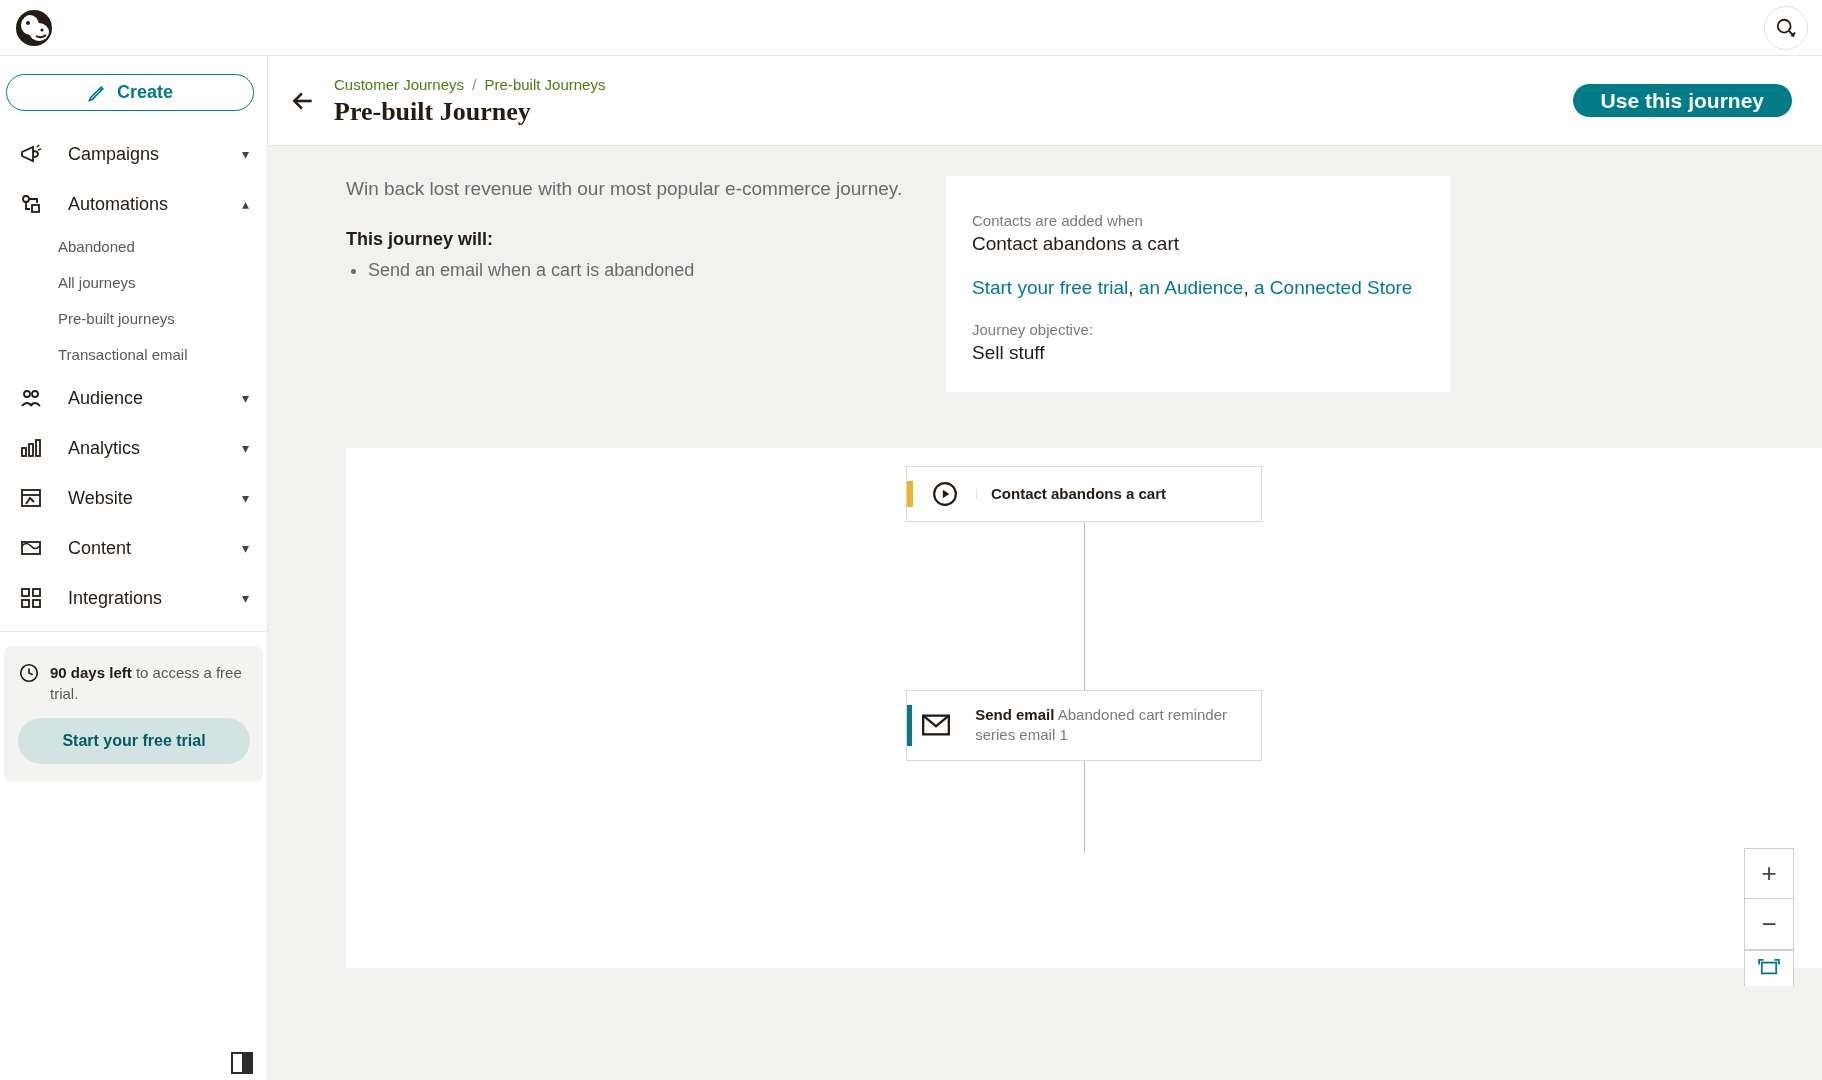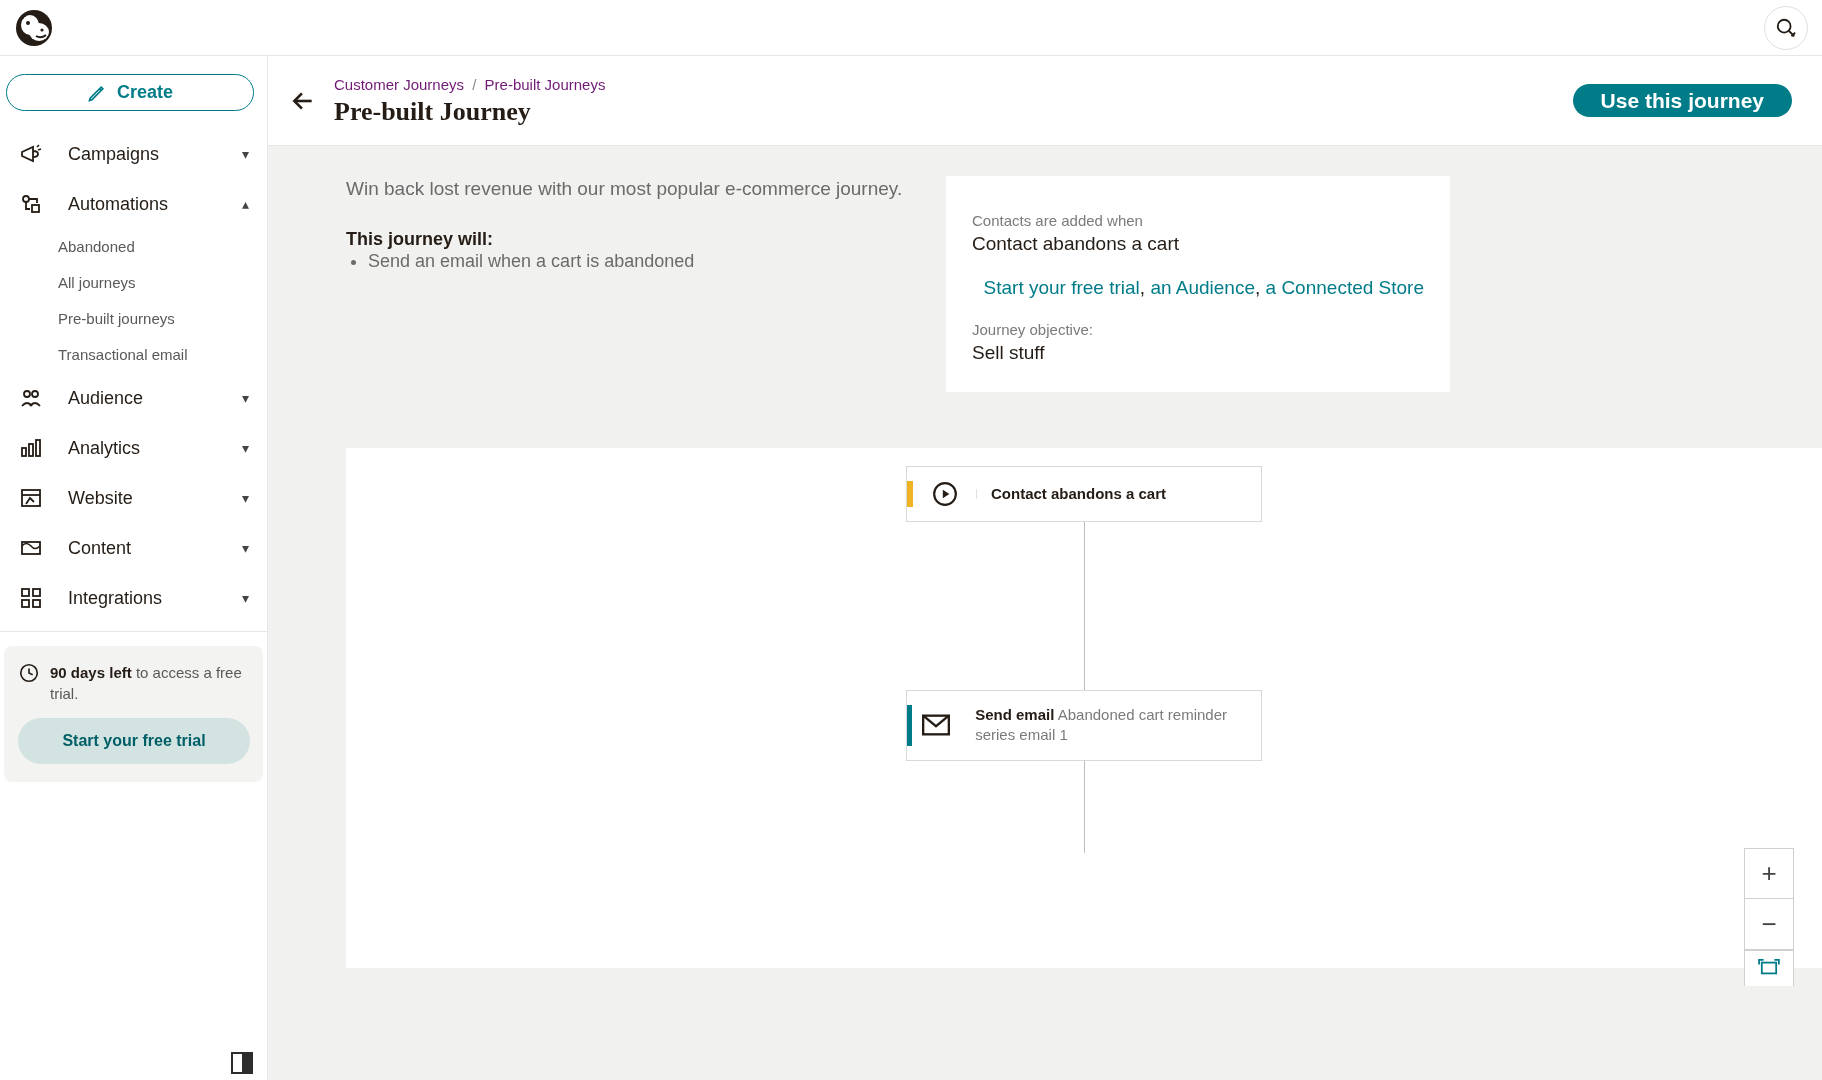--- a/index.html
+++ b/index.html
@@ -110,50 +110,50 @@
   .main { flex:1; display:flex; flex-direction:column; overflow:hidden; }
 
   .page-head {
     border-bottom:1px solid #e6e6e6;
     padding: 18px 30px 18px 22px;
     display:flex; align-items:center; justify-content:space-between;
   }
   .head-left { display:flex; align-items:center; gap:18px;}
   .back-arrow { font-size:26px; color:#241c15; cursor:pointer; user-select:none;}
   .breadcrumbs { font-size:15px; line-height:1.4;}
-  .breadcrumbs a { color:#701a75; text-decoration:none;}
+  .breadcrumbs a { color:#4d7c0f; text-decoration:none;}
   .breadcrumbs .sep{ color:#8a8a8a; margin:0 4px;}
   .page-title { font-family: Georgia, "Times New Roman", serif; font-size:26px; font-weight:600; margin-top:2px;}
   .primary-btn {
     background:#007c89; color:#fff;
     border:none; border-radius:24px;
     height:33px; padding:0 28px;
     font-size:21px; font-weight:600; cursor:pointer;
   }
 
   .content-scroll { flex:1; overflow:auto; background:#f1f1ef; }
 
   .hero {
     background:#f1f1ef;
     padding: 30px 34px 56px 78px;
     display:flex; gap:40px; align-items:flex-start;
   }
   .hero-left { flex:1; max-width:560px;}
   .hero-title { font-family: Georgia, serif; font-size:40px; font-weight:600; color:#241c15; margin-bottom:14px;}
   .hero-sub { font-size:19px; color:#6b6b6b; line-height:1.4; margin-bottom:26px;}
-  .will-title { font-size:18px; font-weight:700; margin-bottom:1px;}
+  .will-title { font-size:18px; font-weight:700; margin-bottom:10px;}
   .bullets { list-style: disc; padding-left:22px; font-size:18px; color:#6b6b6b;}
   .hero-right {
     width: 504px;
     background:#fff;
     padding: 36px 26px 28px;
   }
   .hr-label { font-size:15px; color:#7a7a7a; margin-bottom:4px;}
   .hr-value { font-size:19px; color:#241c15; margin-bottom:22px;}
-  .hr-links { font-size:19px; margin-bottom:22px; color:#241c15;text-align:right;}
+  .hr-links { font-size:19px; margin-bottom:22px; color:#241c15;}
   .hr-links a{ color:#007c89; text-decoration:none;}
 
   .canvas-wrap{
     background:#fff;
     margin: 0 0 0 78px;
     width: calc(100% - 78px - 0px);
     min-height: 520px;
     position:relative;
     padding-top: 18px;
   }

